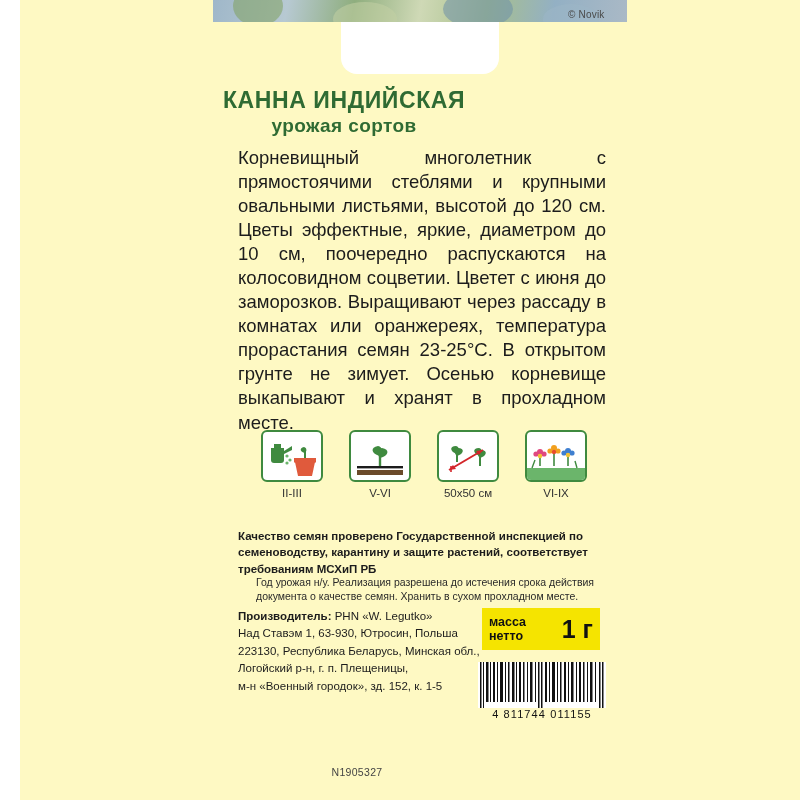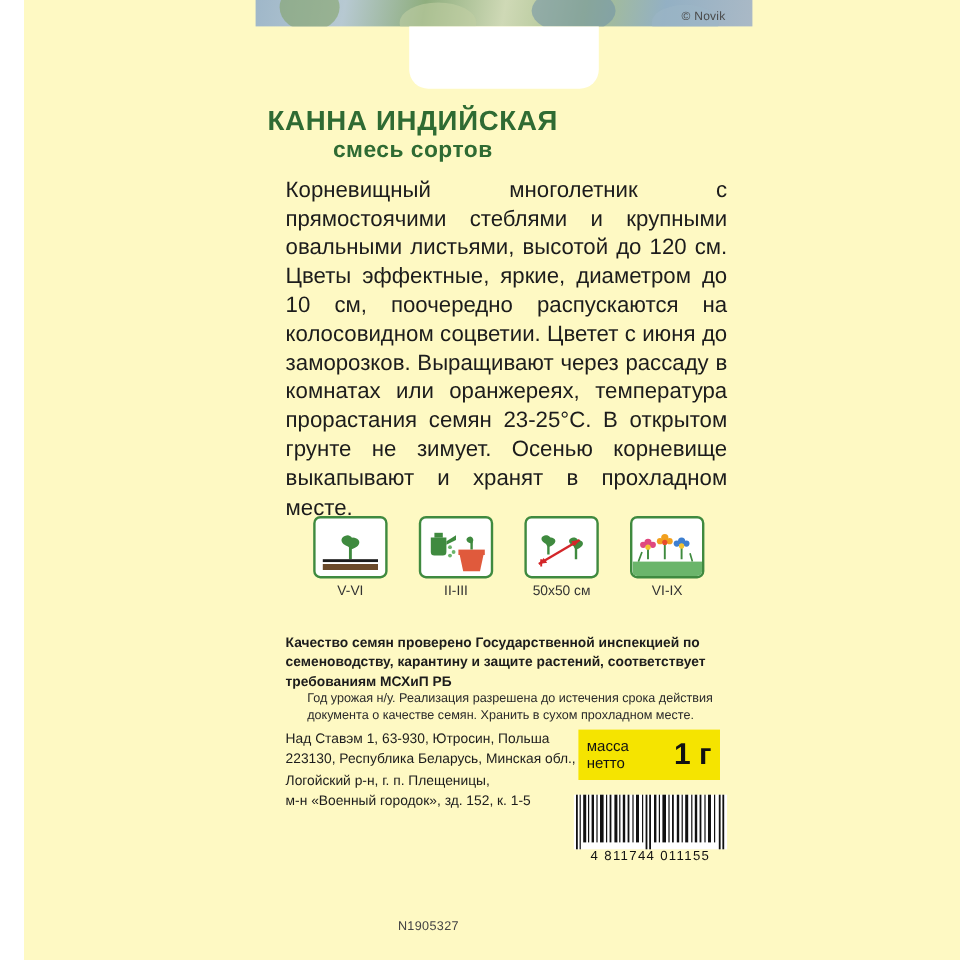--- a/index.html
+++ b/index.html
@@ -150,21 +150,21 @@
     position: absolute;
     left: 462px; top: 608px;
     width: 118px; height: 42px;
     background: #f5e400;
     display: flex;
     align-items: center;
     padding: 0 7px;
   }
   .mass-badge .lbl {
     font-size: 12.5px;
-    font-weight: normal;
+    font-weight: bold;
     line-height: 1.12;
     color: #111;
     text-transform: lowercase;
   }
   .mass-badge .val {
     margin-left: auto;
     font-size: 25px;
     font-weight: bold;
     color: #111;
     line-height: 1;
@@ -209,59 +209,59 @@
     <span class="blob b2"></span>
     <span class="blob b3"></span>
     <span class="blob b4"></span>
   </div>
   <div class="copyright">© Novik</div>
 
   <div class="hanger"></div>
 
   <div class="title-wrap">
     <div class="title-main">КАННА ИНДИЙСКАЯ</div>
-    <div class="title-sub">смесь сортов</div>
+    <div class="title-sub">урожая сортов</div>
   </div>
 
   <div class="description">Корневищный многолетник с прямостоячими стеблями и крупными овальными листьями, высотой до 120 см. Цветы эффектные, яркие, диаметром до 10 см, поочередно распускаются на колосовидном соцветии. Цветет с июня до заморозков. Выращивают через рассаду в комнатах или оранжереях, температура прорастания семян 23-25°C. В открытом грунте не зимует. Осенью корневище выкапывают и хранят в прохладном месте.</div>
 
   <div class="picto-row">
+
+    <div class="picto">
+      <div class="box">
+        <svg width="58" height="48" viewBox="0 0 58 48">
+
+          <path d="M8 16 h13 v12 a3 3 0 0 1 -3 3 h-7 a3 3 0 0 1 -3 -3 z" fill="#3f8a3f"></path>
+          <path d="M21 19 l8 -5 v4 l-8 4 z" fill="#3f8a3f"></path>
+          <rect x="11" y="12" width="7" height="4" fill="#3f8a3f"></rect>
+          <circle cx="24" cy="24" r="1.6" fill="#6bb56b"></circle>
+          <circle cx="27" cy="28" r="1.6" fill="#6bb56b"></circle>
+          <circle cx="24" cy="31" r="1.6" fill="#6bb56b"></circle>
+
+          <path d="M32 30 h20 l-3 14 h-14 z" fill="#e05a3c"></path>
+          <rect x="31" y="26" width="22" height="4.5" fill="#e05a3c"></rect>
+
+          <path d="M42 26 v-7" stroke="#3f8a3f" stroke-width="2" fill="none"></path>
+          <path d="M42 21 c-5 -1 -6 -5 -1 -6 c3 1 3 4 1 6 z" fill="#3f8a3f"></path>
+        </svg>
+      </div>
+      <div class="cap">II-III</div>
+    </div>
 
     <div class="picto">
       <div class="box">
         <svg width="58" height="48" viewBox="0 0 58 48">
           <path d="M29 34 v-12" stroke="#3f8a3f" stroke-width="2.4" fill="none"></path>
           <path d="M29 24 c-9 -2 -10 -9 -2 -10 c5 1 5 7 2 10 z" fill="#3f8a3f"></path>
           <path d="M29 26 c9 -2 10 -9 2 -10 c-5 1 -5 7 -2 10 z" fill="#3f8a3f"></path>
           <rect x="6" y="34" width="46" height="2.4" fill="#1c1c1c"></rect>
           <rect x="6" y="38" width="46" height="5" fill="#6b4a2a"></rect>
         </svg>
       </div>
       <div class="cap">V-VI</div>
-    </div>
-
-    <div class="picto">
-      <div class="box">
-        <svg width="58" height="48" viewBox="0 0 58 48">
-
-          <path d="M8 16 h13 v12 a3 3 0 0 1 -3 3 h-7 a3 3 0 0 1 -3 -3 z" fill="#3f8a3f"></path>
-          <path d="M21 19 l8 -5 v4 l-8 4 z" fill="#3f8a3f"></path>
-          <rect x="11" y="12" width="7" height="4" fill="#3f8a3f"></rect>
-          <circle cx="24" cy="24" r="1.6" fill="#6bb56b"></circle>
-          <circle cx="27" cy="28" r="1.6" fill="#6bb56b"></circle>
-          <circle cx="24" cy="31" r="1.6" fill="#6bb56b"></circle>
-
-          <path d="M32 30 h20 l-3 14 h-14 z" fill="#e05a3c"></path>
-          <rect x="31" y="26" width="22" height="4.5" fill="#e05a3c"></rect>
-
-          <path d="M42 26 v-7" stroke="#3f8a3f" stroke-width="2" fill="none"></path>
-          <path d="M42 21 c-5 -1 -6 -5 -1 -6 c3 1 3 4 1 6 z" fill="#3f8a3f"></path>
-        </svg>
-      </div>
-      <div class="cap">II-III</div>
     </div>
 
     <div class="picto">
       <div class="box">
         <svg width="58" height="48" viewBox="0 0 58 48">
           <path d="M18 30 v-10" stroke="#3f8a3f" stroke-width="2" fill="none"></path>
           <path d="M18 22 c-7 -2 -8 -8 -1 -8 c4 1 4 6 1 8 z" fill="#3f8a3f"></path>
           <path d="M18 24 c7 -2 8 -8 1 -8 c-4 1 -4 6 -1 8 z" fill="#3f8a3f"></path>
           <path d="M41 34 v-12" stroke="#3f8a3f" stroke-width="2" fill="none"></path>
           <path d="M41 24 c-7 -2 -8 -8 -1 -8 c4 1 4 6 1 8 z" fill="#3f8a3f"></path>
@@ -305,20 +305,23 @@
       </div>
       <div class="cap">VI-IX</div>
     </div>
 
   </div>
 
   <div class="cert">Качество семян проверено Государственной инспекцией по семеноводству, карантину и защите растений, соответствует требованиям МСХиП РБ</div>
   <div class="harvest">Год урожая н/у. Реализация разрешена до истечения срока действия документа о качестве семян. Хранить в сухом прохладном месте.</div>
 
   <div class="producer">
+    <div>
+      <b>Производитель:</b><span> PHN «W. Legutko»</span>
+    </div>
     <div>Над Ставэм 1, 63-930, Ютросин, Польша</div>
     <div>223130, Республика Беларусь, Минская обл.,</div>
     <div>Логойский р-н, г. п. Плещеницы,</div>
     <div>м-н «Военный городок», зд. 152, к. 1-5</div>
   </div>
 
   <div class="mass-badge">
     <div class="lbl">
       <div>масса</div>
       <div>нетто</div>

